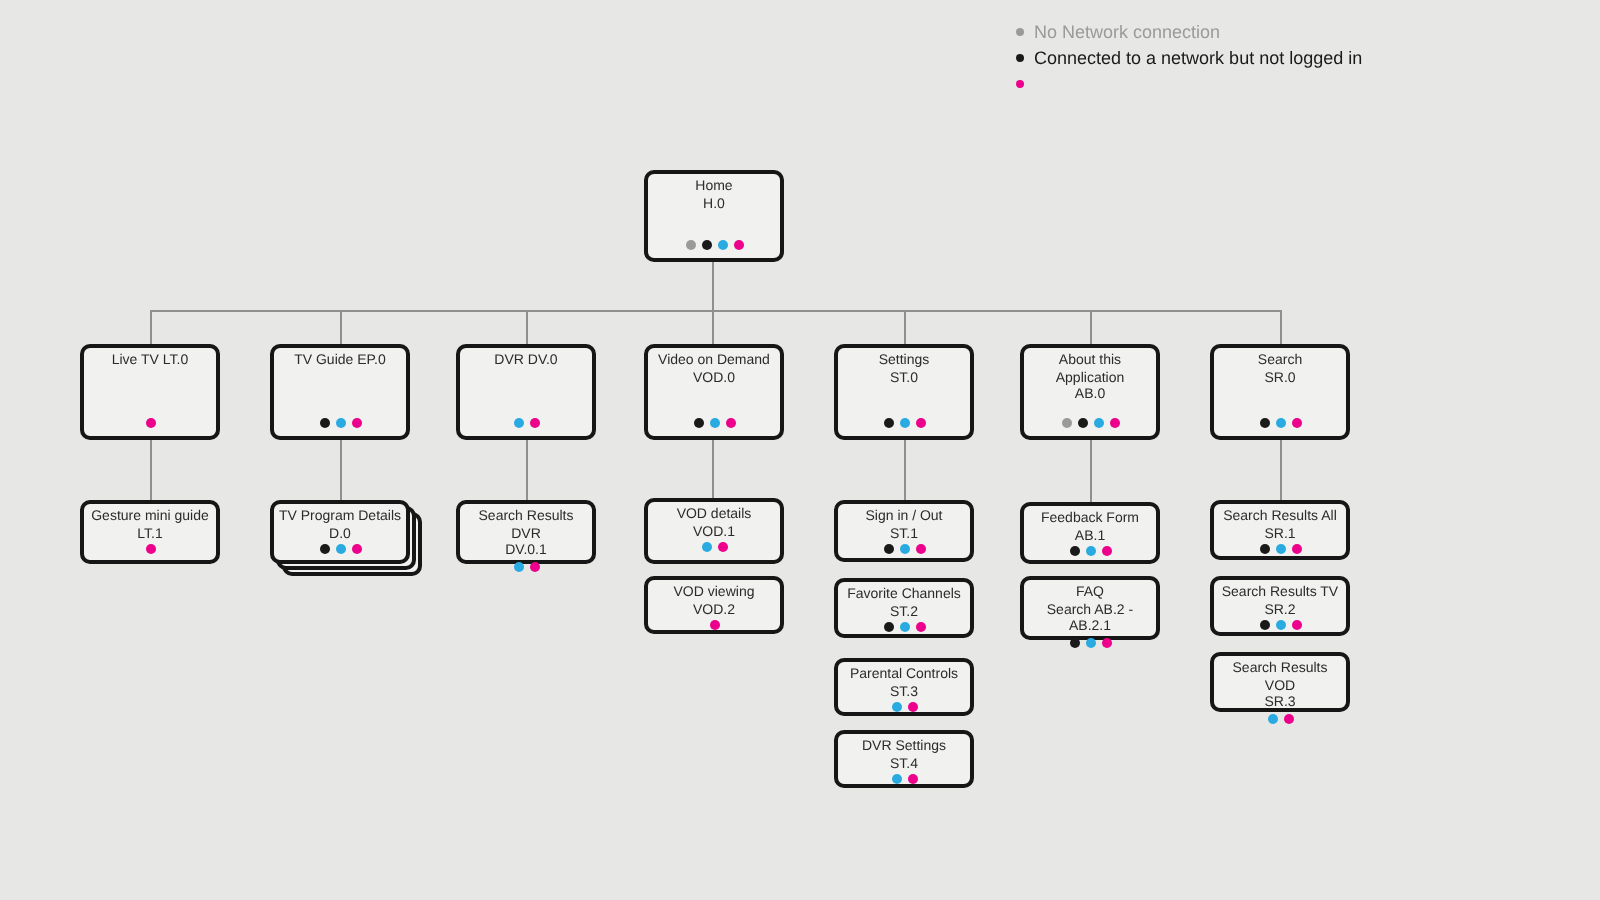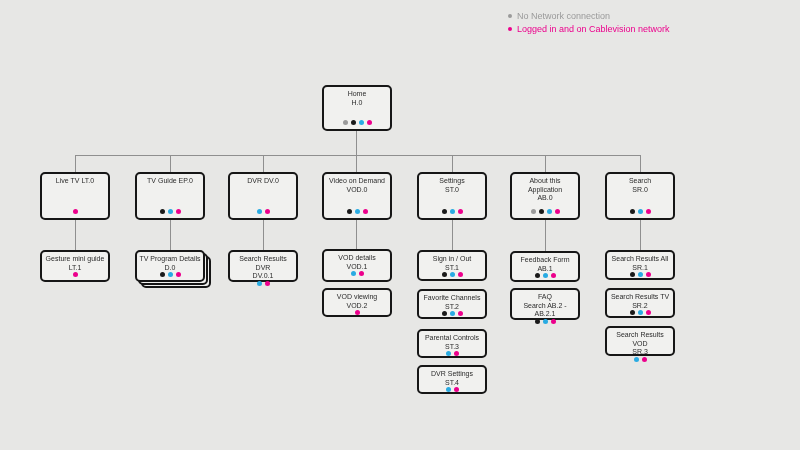--- a/index.html
+++ b/index.html
@@ -40,22 +40,25 @@
 <body>
 
 <div class="stage">
 
   <div class="legend">
     <div class="legend-item">
       <span class="legend-dot" style="background: rgb(154, 154, 154);"></span>
       <span style="color: rgb(154, 154, 154);">No Network connection</span>
     </div>
     <div class="legend-item">
+      <span class="legend-dot" style="background: rgb(26, 26, 26);"></span>
+      <span style="color: rgb(26, 26, 26);">Connected to a network but not logged in</span>
+    </div>
+    <div class="legend-item">
       <span class="legend-dot" title="Logged in and on Cablevision network" style="background: rgb(236, 0, 140);"></span>
-      <span style="color: rgb(236, 0, 140);">Logged in and on Cablevision network</span>
     </div>
   </div>
 
   <div class="line v" style="left:356px; top:131px; height:24px;"></div>
   <div class="line h" style="left:75px;  top:155px; width:565px;"></div>
   <div class="line v" style="left:75px;  top:155px; height:17px;"></div>
   <div class="line v" style="left:170px; top:155px; height:17px;"></div>
   <div class="line v" style="left:263px; top:155px; height:17px;"></div>
   <div class="line v" style="left:356px; top:155px; height:17px;"></div>
   <div class="line v" style="left:452px; top:155px; height:17px;"></div>

